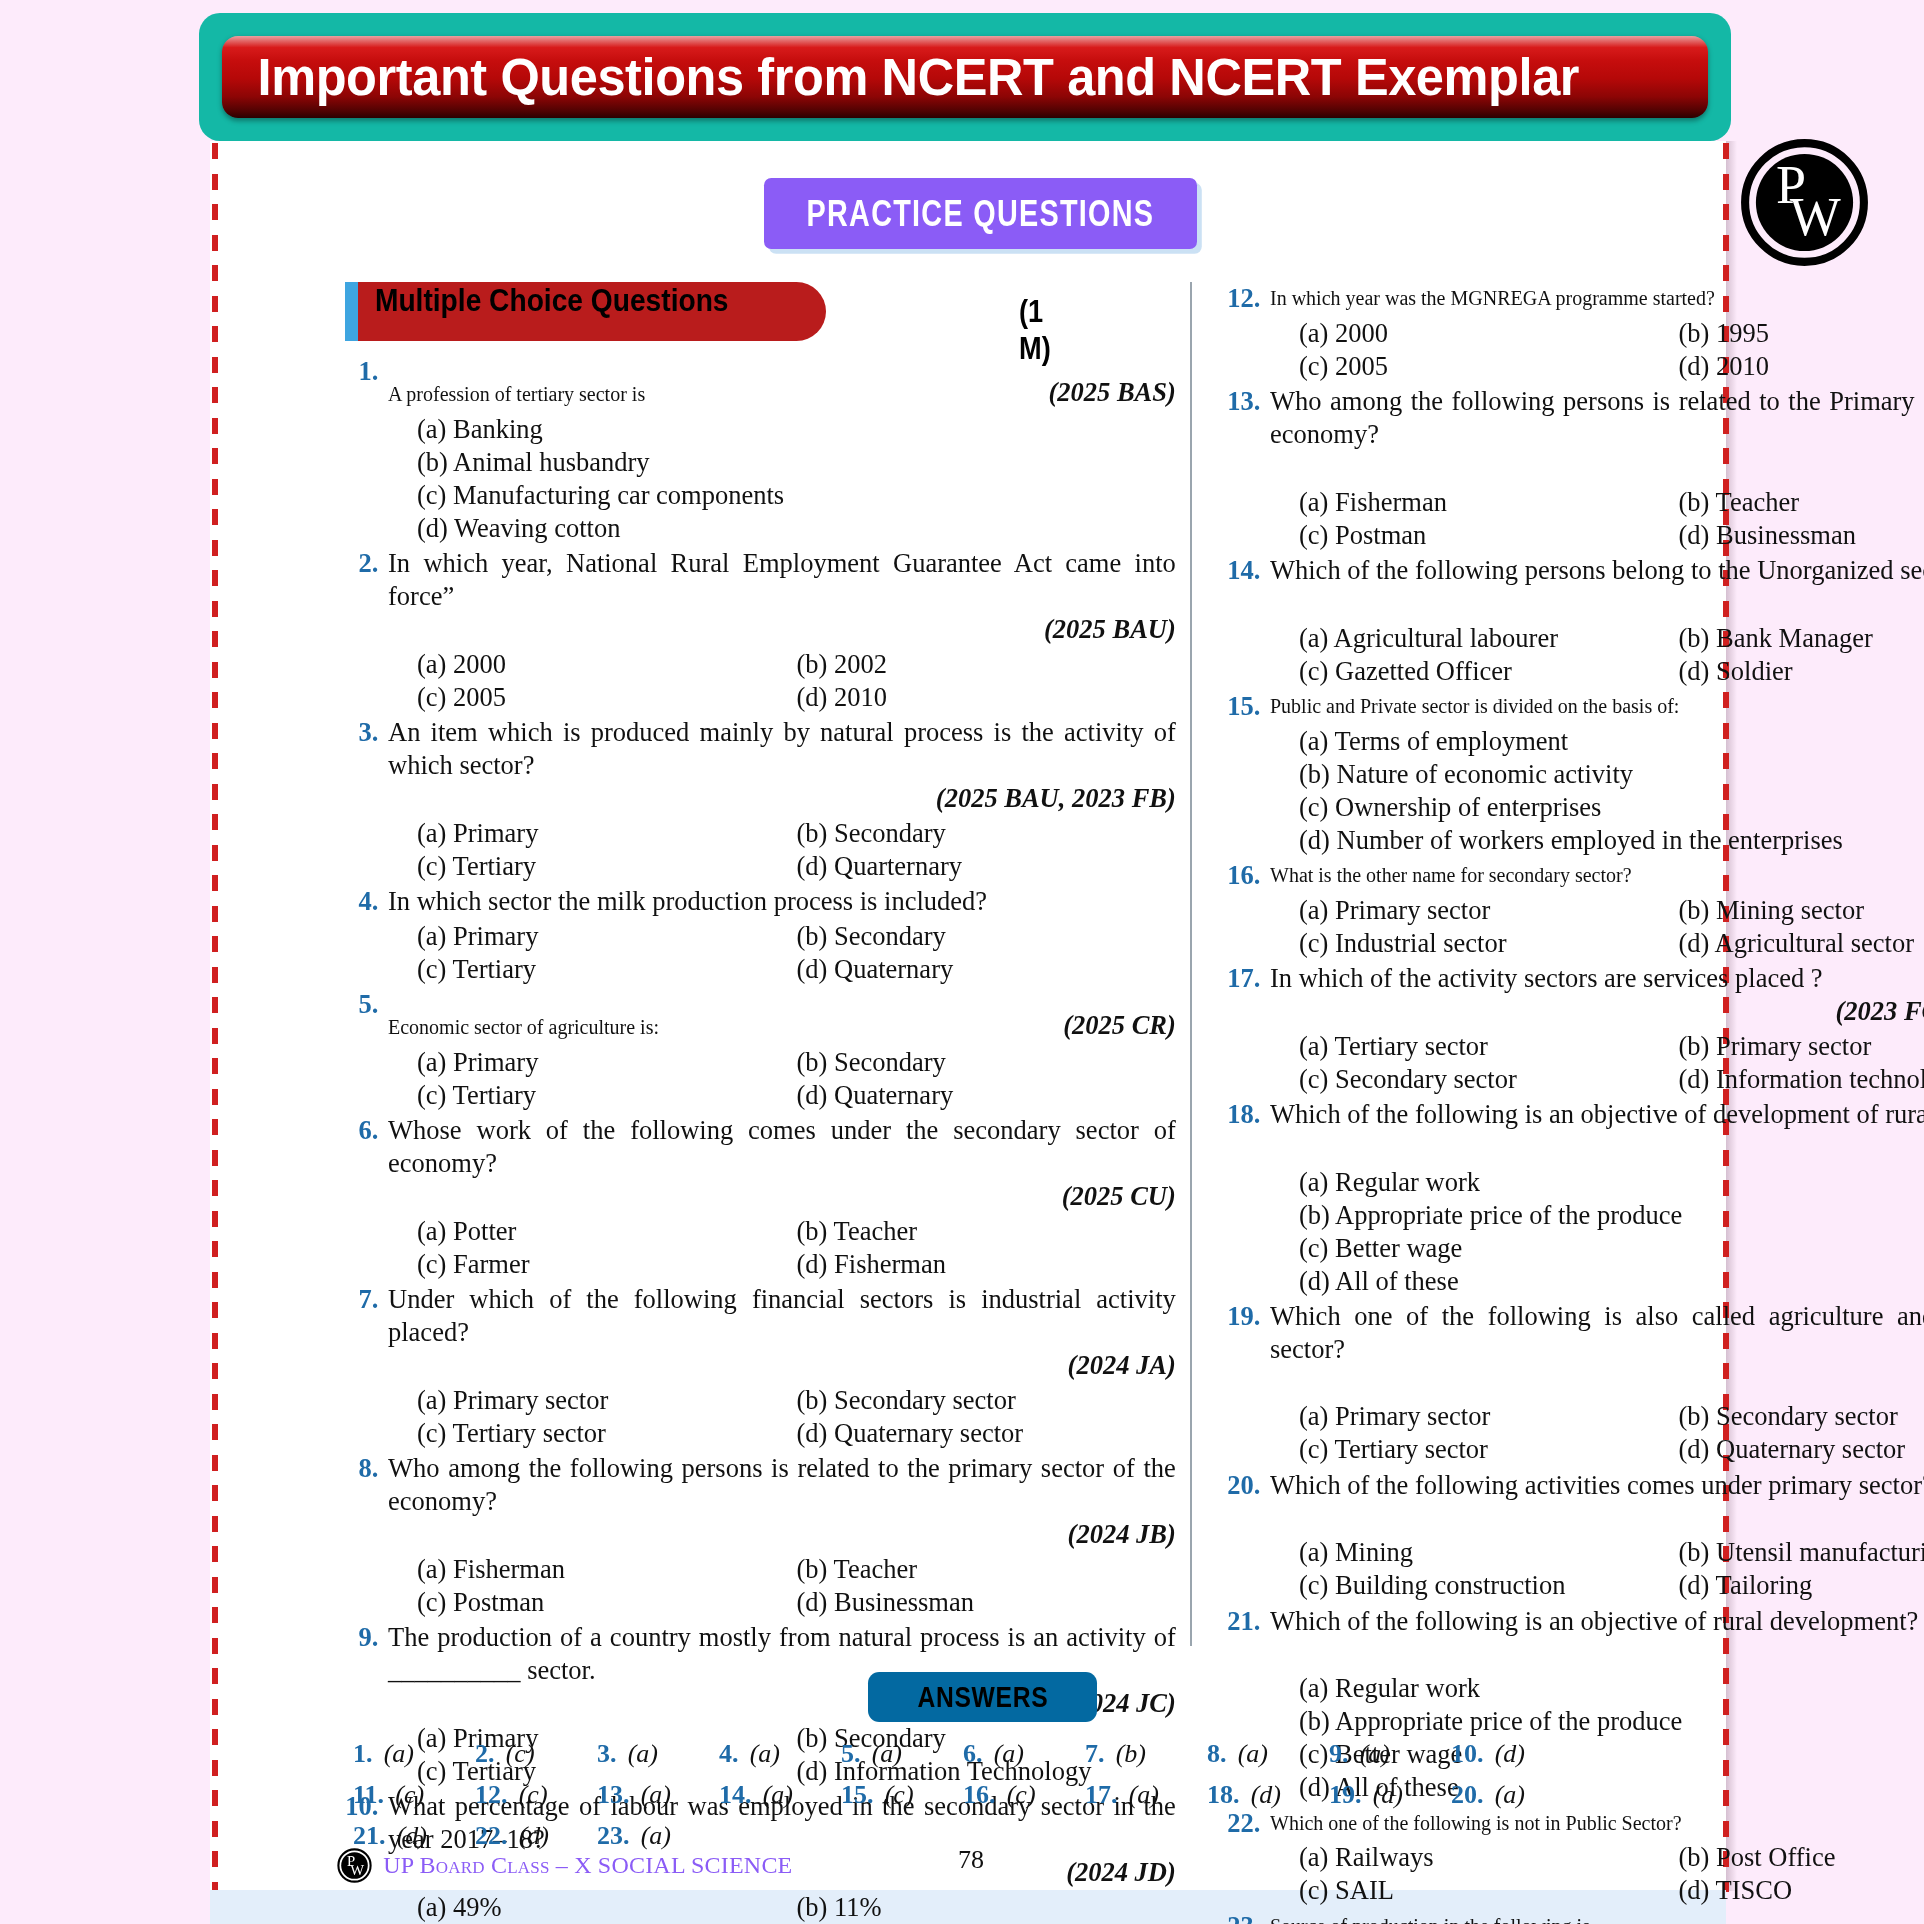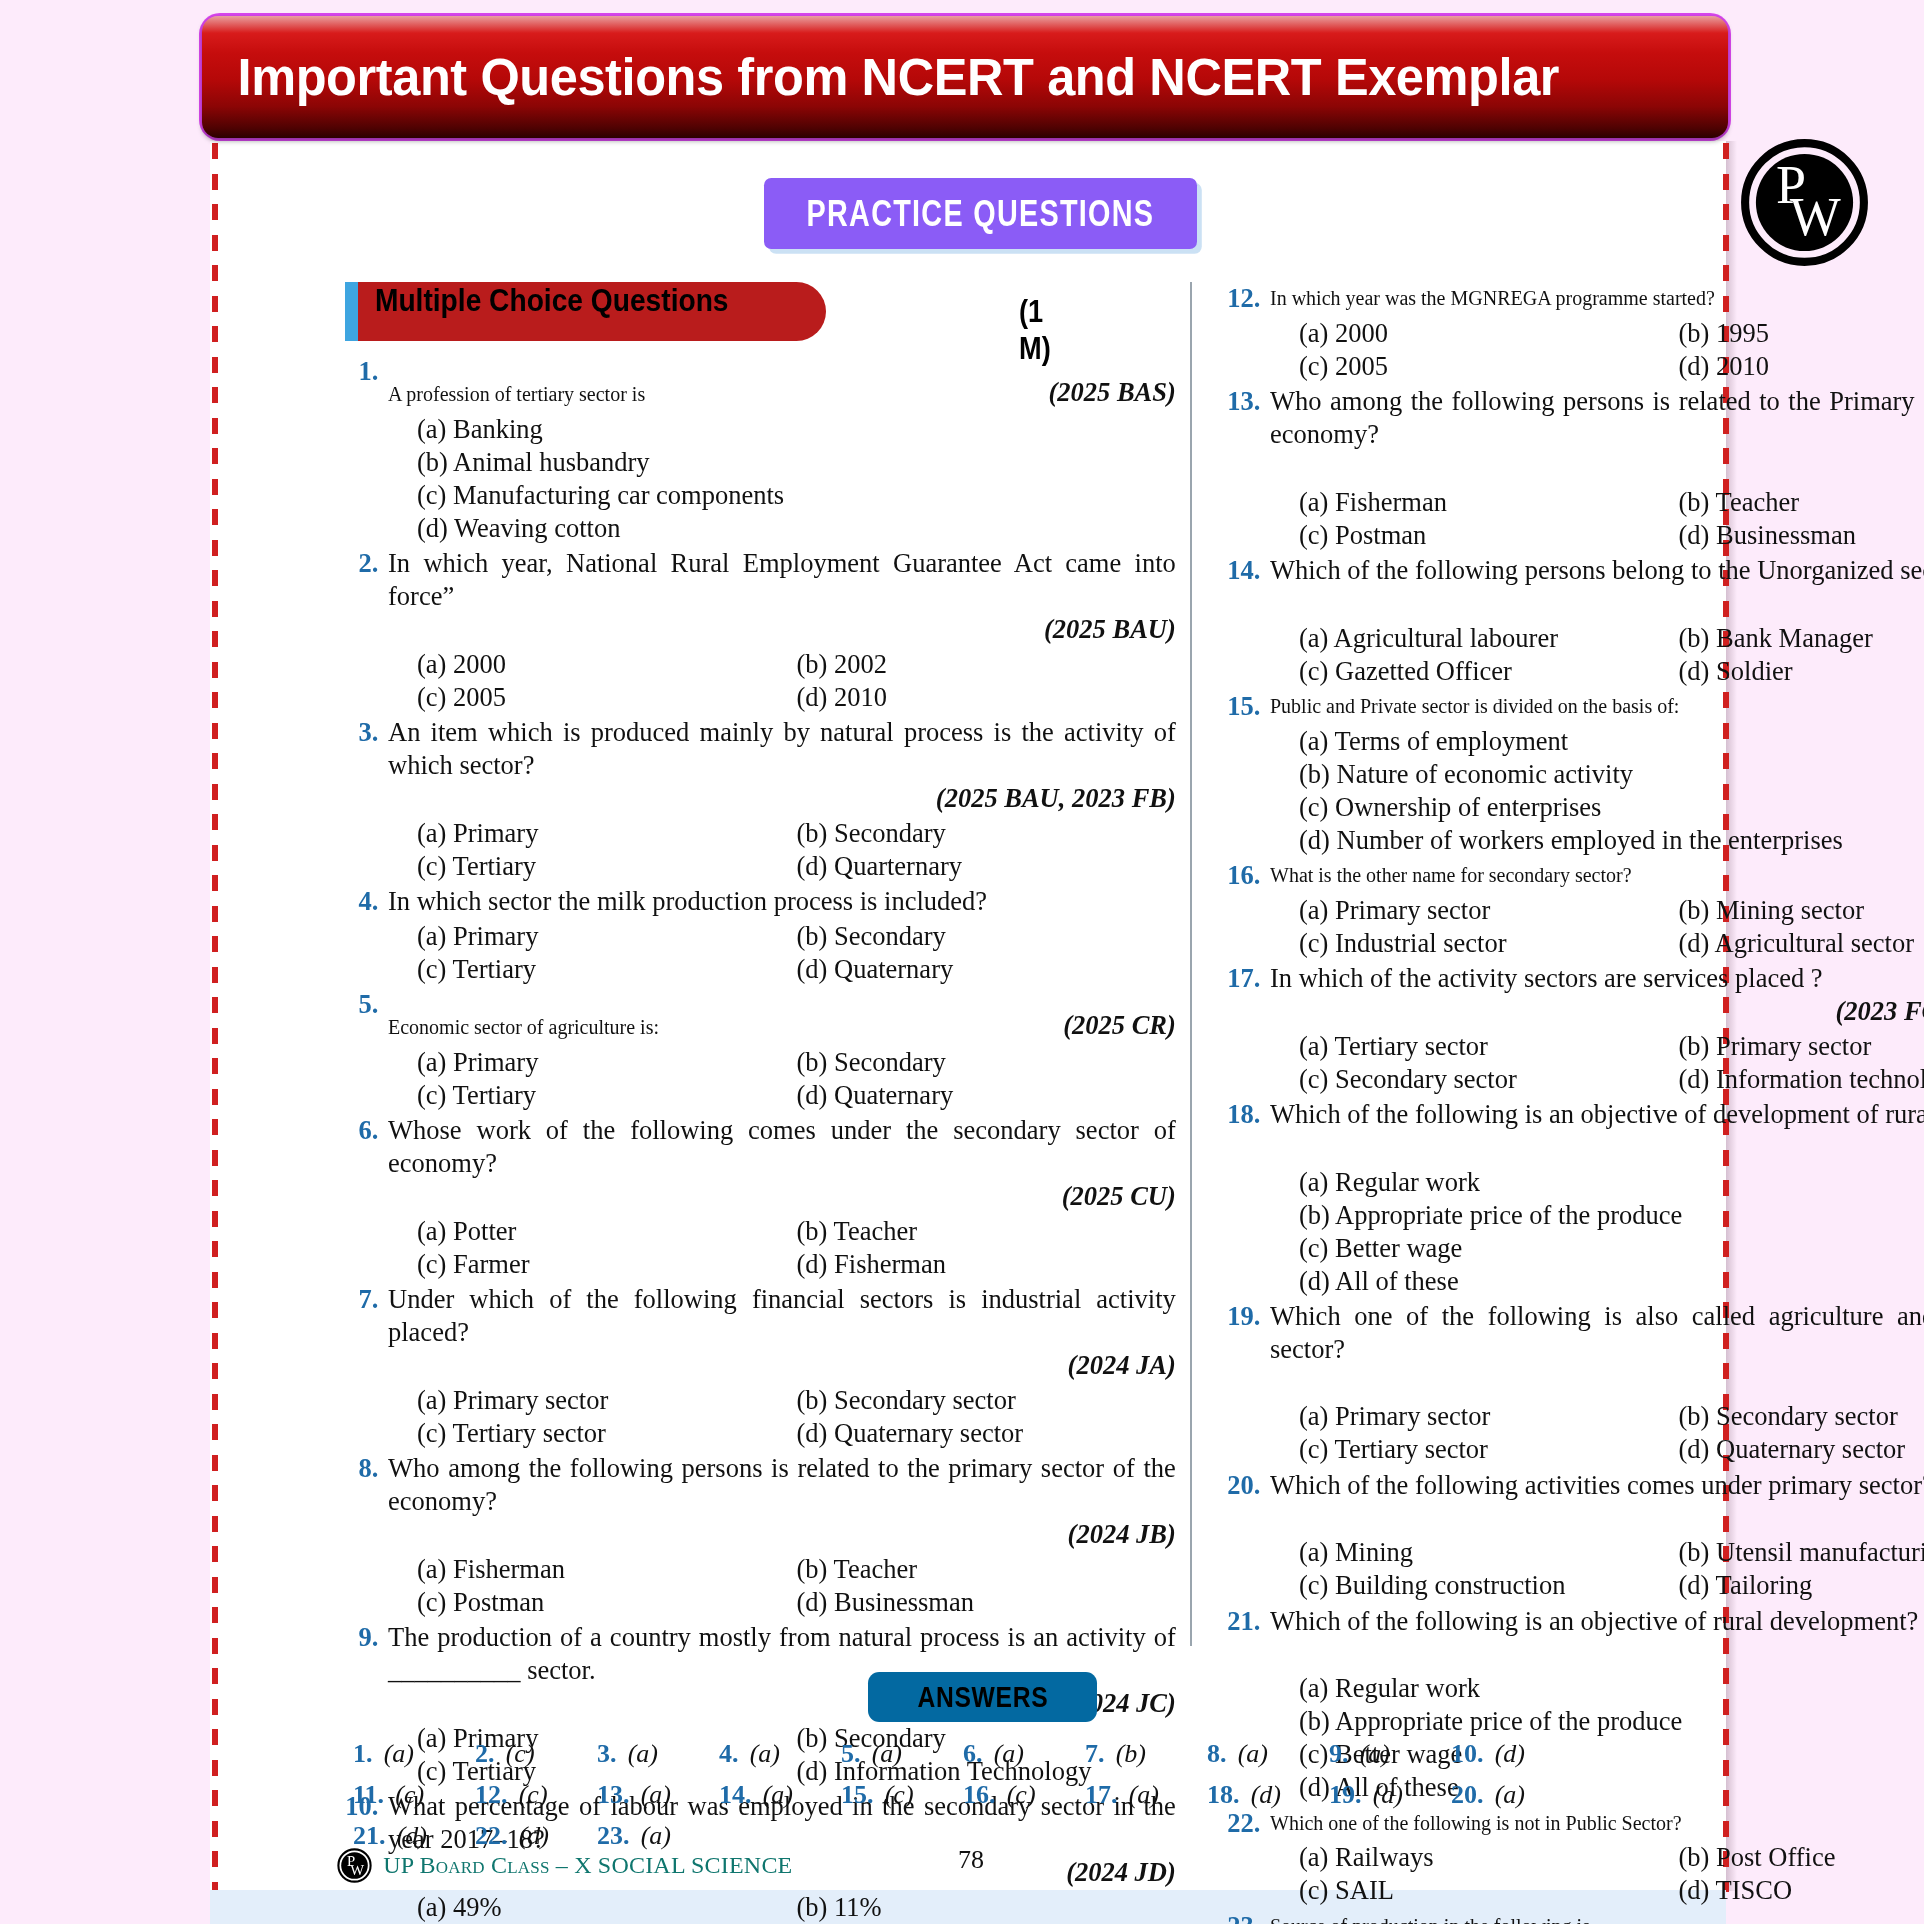--- a/index.html
+++ b/index.html
@@ -7,21 +7,21 @@
   body {
     background:#fdebfb;
     font-family:"Liberation Serif", serif;
     position:relative;
     overflow:hidden;
   }
 
   
   .banner-wrap{
     position:absolute; left:199px; top:13px; width:1532px; height:128px;
-    background:#d946ef; border-radius:21px; padding:3px;
+    background:#14b8a6; border-radius:21px; padding:23px;
   }
   .banner{
     width:100%; height:100%;
     border-radius:16px;
     background:linear-gradient(to bottom,
       #e9a0a0 0%, #d81b1b 14%, #c60d0d 30%, #b50808 52%,
       #8c0505 74%, #4e0202 92%, #2b0000 100%);
     display:flex; align-items:center;
     box-shadow:0 2.4px 5.6px rgba(0,0,0,.35);
   }
@@ -182,21 +182,21 @@
   .ans-cell .v{ font-style:italic; font-size:26px; color:#111; }
 
   
   .footer{
     position:absolute; left:337px; top:1845px; width:1283px; height:40px;
     display:flex; align-items:center;
   }
   .footer-logo{ width:35px; height:35px; margin-right:11.2px; }
   .footer-logo svg{ width:100%; height:100%; display:block; }
   .footer-text{
-    font-size:24px; color:#0f766e; letter-spacing:0.2px;
+    font-size:24px; color:#8b5cf6; letter-spacing:0.2px;
     font-variant:small-caps; white-space:nowrap;
   }
   .page-num{
     position:absolute; left:958px; top:1845px;
     font-size:26px; color:#111;
   }
 </style>
 </head>
 <body>
 

